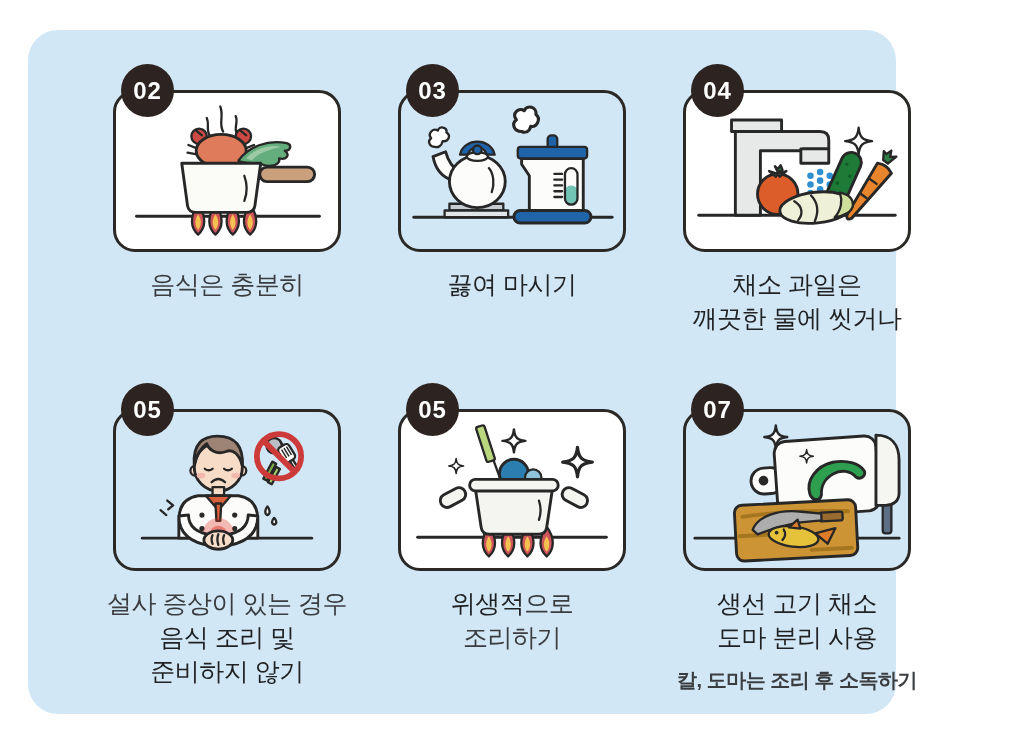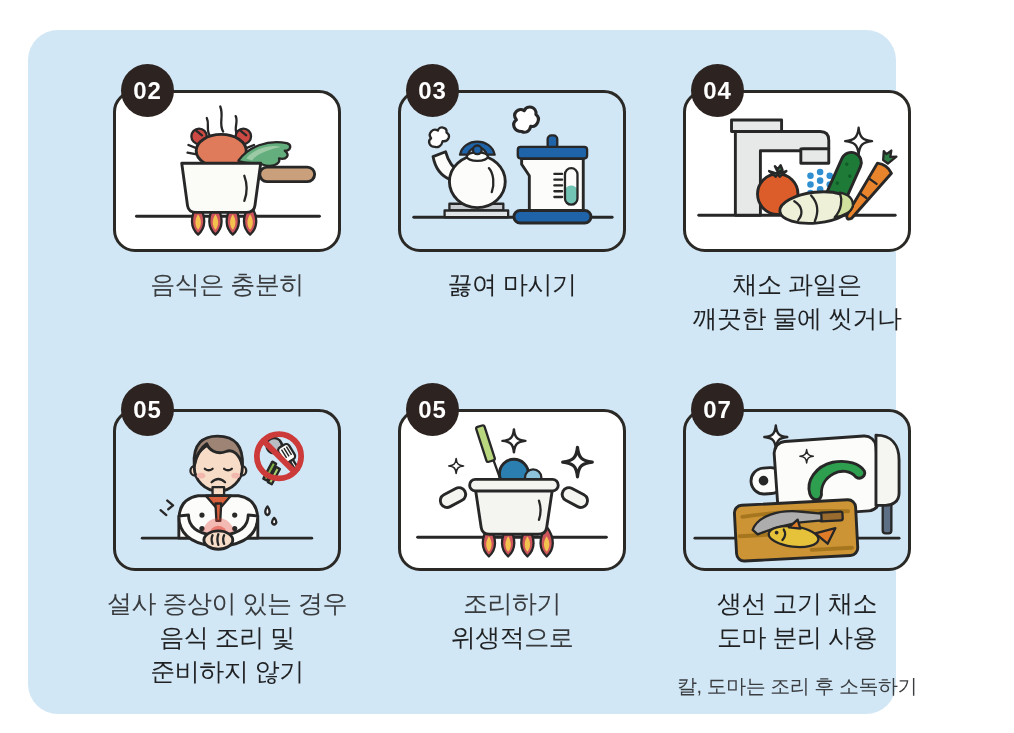--- a/index.html
+++ b/index.html
@@ -17,21 +17,21 @@
         border:3.5px solid var(--card_border);border-radius:22px;flex:none;}
   .card.alt{background:var(--panel_bg);}
   .card svg{position:absolute;left:0;top:0;width:100%;height:100%;border-radius:18px;overflow:hidden;}
   .badge{position:absolute;left:5px;top:-29px;width:53px;height:53px;border-radius:50%;
          background:var(--badge_bg);color:var(--badge_text);display:flex;align-items:center;justify-content:center;
          font-size:24px;font-weight:bold;letter-spacing:1px;z-index:2;}
   .caption{margin-top:15px;text-align:center;font-size:25px;line-height:34px;letter-spacing:-0.5px;
            color:var(--text_regular);width:max-content;max-width:300px;}
   .caption .line{display:block;white-space:nowrap;}
   .caption .bold{font-weight:400;color:var(--text_bold);}
-  .caption .note{display:block;font-size:20px;line-height:28px;margin-top:18px;font-weight:400;color:var(--text_regular);}
+  .caption .note{display:block;font-size:20px;line-height:28px;margin-top:12px;font-weight:700;color:var(--text_regular);}
   
   .o{stroke:#272727;stroke-width:3;stroke-linejoin:round;stroke-linecap:round;}
   .o2{stroke:#272727;stroke-width:2.4;stroke-linejoin:round;stroke-linecap:round;}
   .nf{fill:none;}
 </style>
 </head>
 <body>
 
 <div class="page">
   <div class="panel">
@@ -305,22 +305,22 @@
               <g transform="translate(116,30) scale(0.85)">
                   <path class="o" fill="#ffffff" d="M0,-14C1,-4 4,-1 14,0C4,1 1,4 0,14C-1,4 -4,1 -14,0C-4,-1 -1,-4 0,-14Z"></path>
                 </g>
               <g transform="translate(182,52) scale(1.1)">
                   <path class="o" fill="#ffffff" d="M0,-14C1,-4 4,-1 14,0C4,1 1,4 0,14C-1,4 -4,1 -14,0C-4,-1 -1,-4 0,-14Z"></path>
                 </g>
             </g>
           </svg>
         </div>
         <p class="caption">
+          <span class="line"><b class="bold">위생적</b><span>으로</span></span>
           <span class="line">조리하기</span>
-          <span class="line"><b class="bold">위생적</b><span>으로</span></span>
         </p>
       </div>
 
       <div class="cell">
         <div class="card alt">
           <div class="badge">
             <span>07</span>
           </div>
           <svg viewBox="0 0 228 162">
             <line class="o" x1="8" y1="131" x2="220" y2="131"></line>

